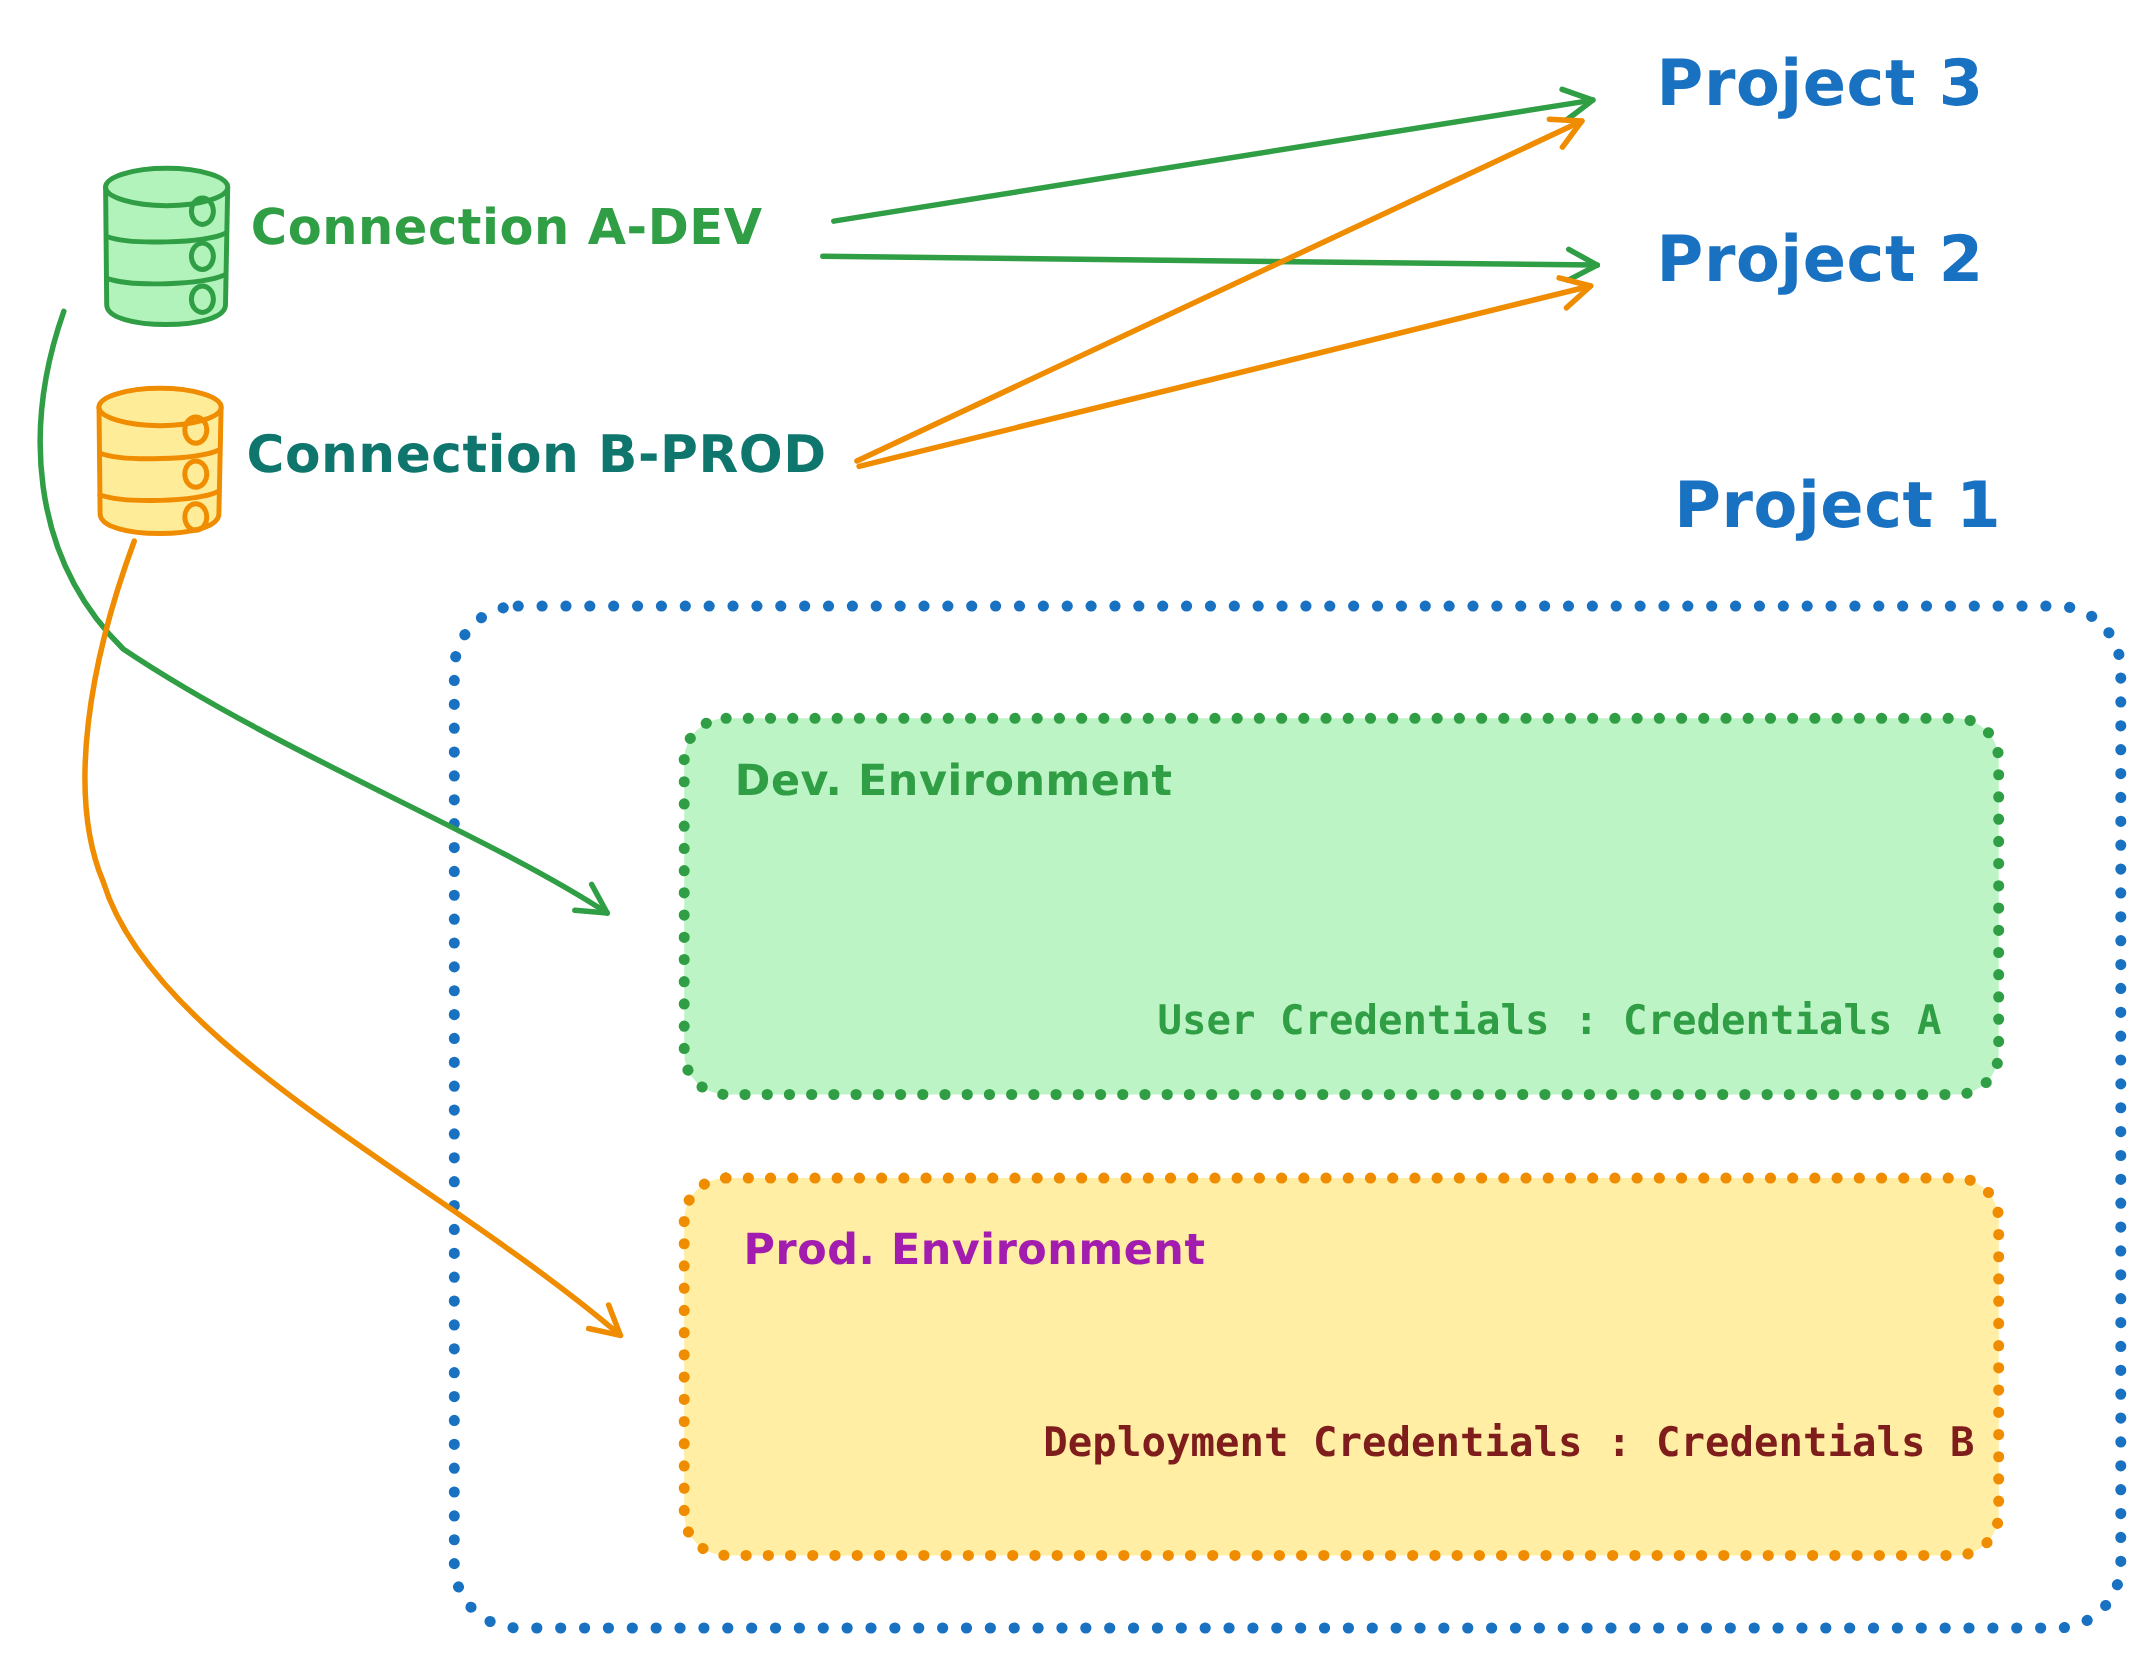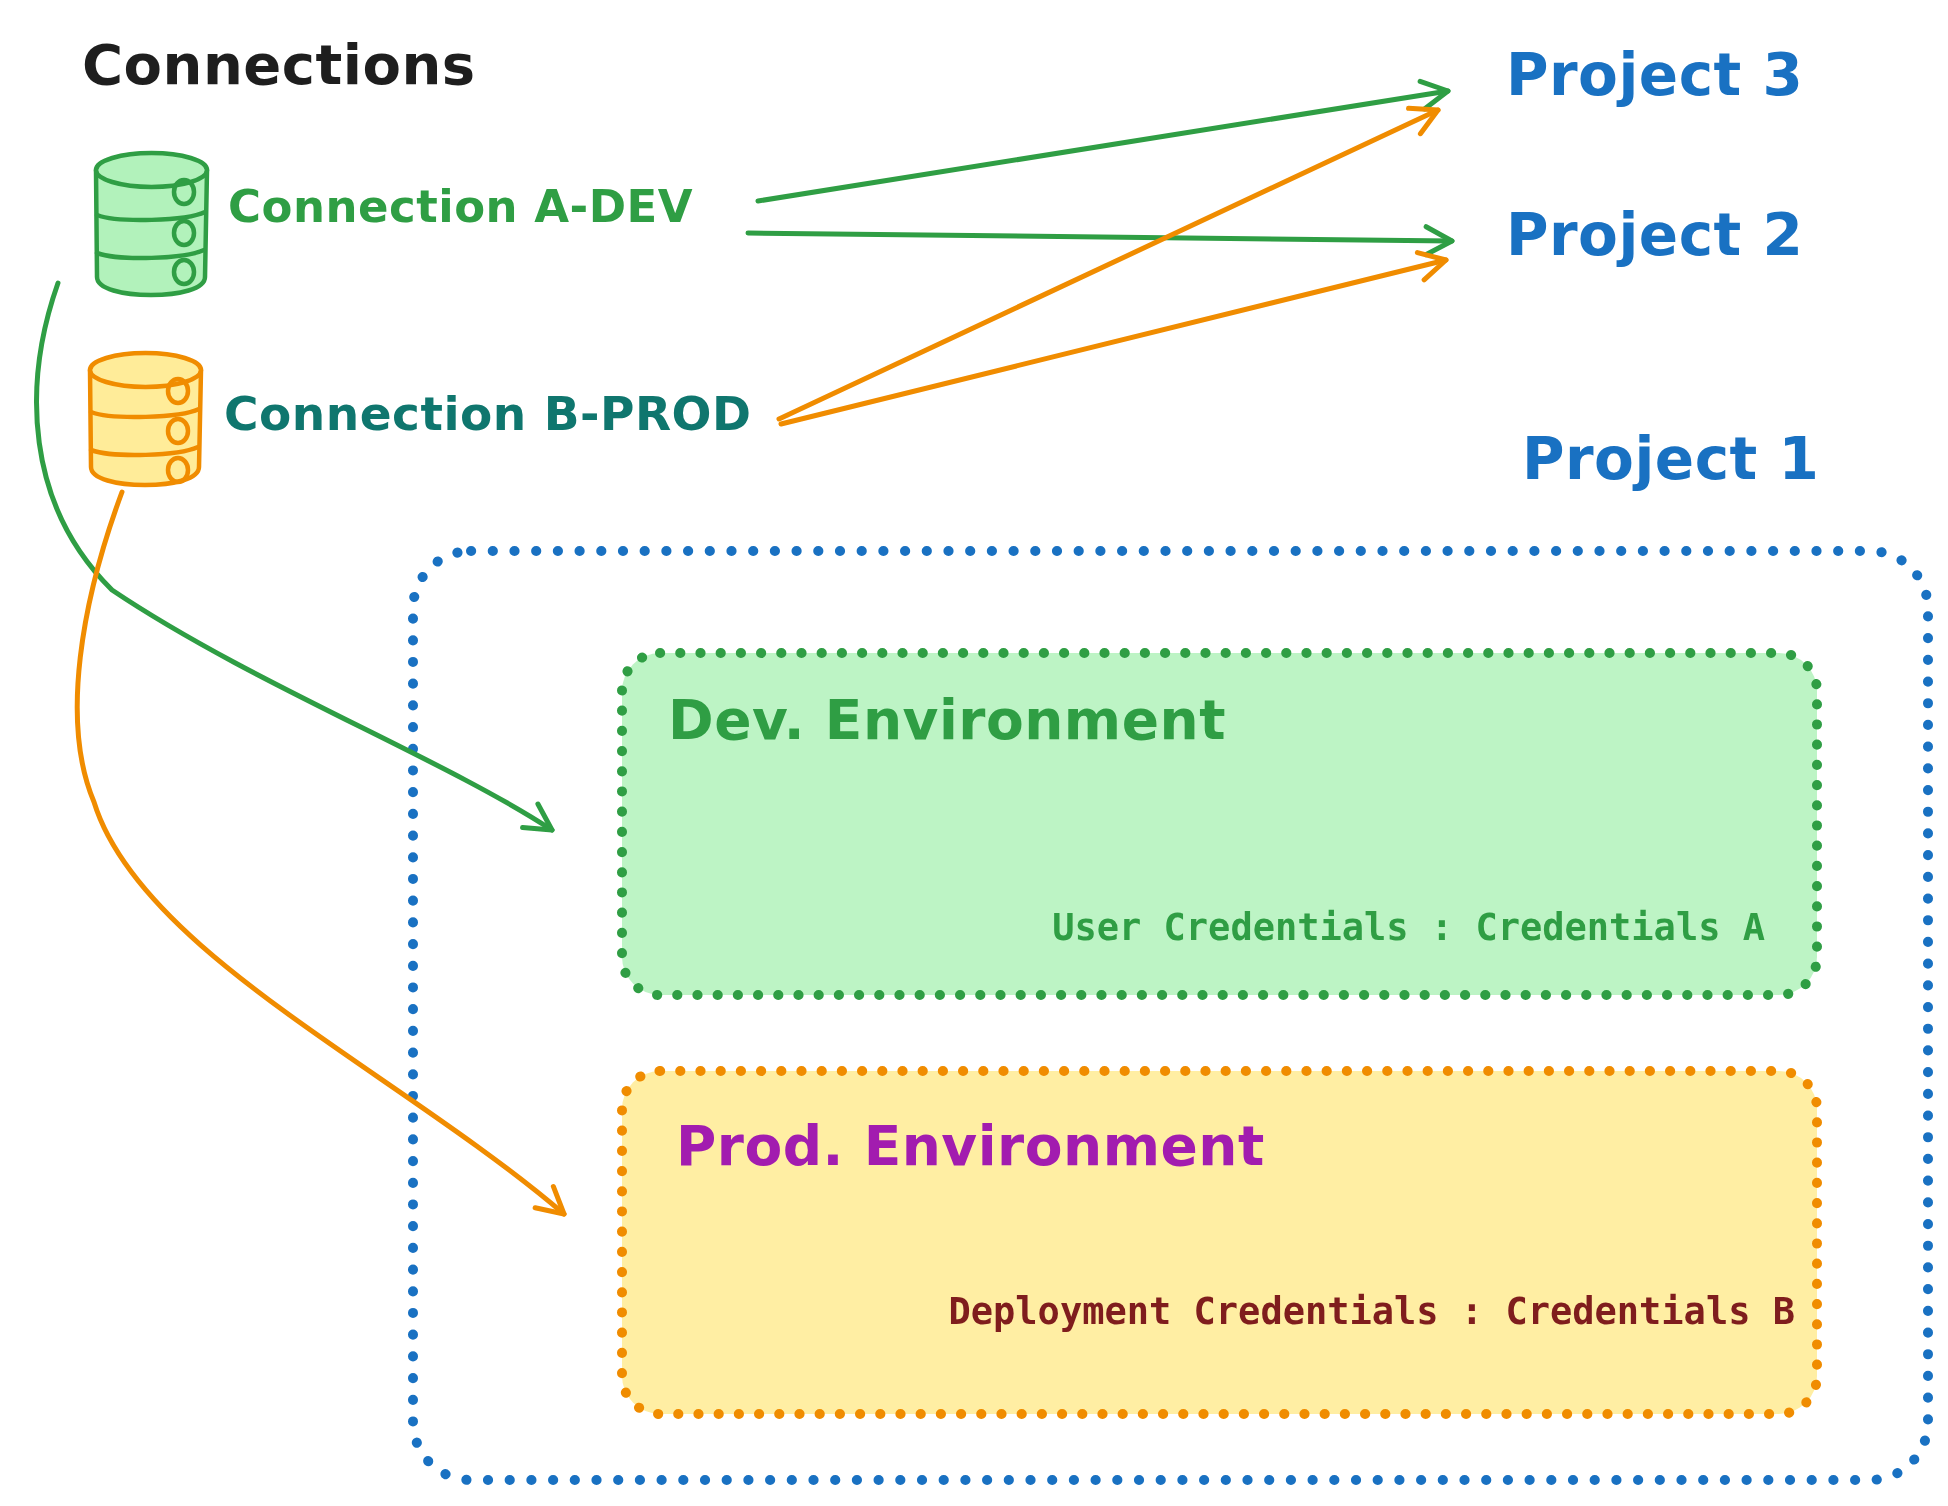--- a/index.html
+++ b/index.html
@@ -20,21 +20,21 @@
   }
   .hand{font-family:"DejaVu Sans", sans-serif;}
   .mono{font-family:"DejaVu Sans Mono", monospace;letter-spacing:0;}
   .title{left:82px;top:34px;font-size:56px;color:#1e1e1e;}
   .conn-a{left:228px;top:182px;font-size:45px;color:#2f9e44;}
   .conn-b{left:224px;top:388px;font-size:47px;color:#0f766e;}
   .project{color:#1971c2;font-size:58px;text-align:right;}
   .p3{left:1506px;top:44px;}
   .p2{left:1506px;top:204px;}
   .p1{left:1522px;top:428px;}
-  .env-title{font-size:55px;}
+  .env-title{font-size:39px;}
   .dev-title{left:668px;top:690px;color:#2f9e44;}
   .prod-title{left:676px;top:1116px;color:#a21caf;text-align:right;}
   .creds{font-size:37px;font-weight:bold;}
   .dev-creds{right:183px;top:908px;color:#2f9e44;}
   .prod-creds{right:153px;top:1292px;color:#7f1d1d;}
 </style>
 </head>
 <body>
 
 <div class="canvas">
@@ -79,21 +79,20 @@
       <path d="M90,370 L91,467 C91,479 117,485 145,485 C173,485 199,479 199,467 L201,370" fill="none"></path>
       <ellipse cx="145.5" cy="370" rx="55.5" ry="17" fill="#ffec99"></ellipse>
       <path d="M91,412 C112,420 180,418 199,409" fill="none"></path>
       <path d="M91,450 C114,458 178,456 198,447" fill="none"></path>
       <ellipse cx="178" cy="391" rx="10" ry="12" fill="none"></ellipse>
       <ellipse cx="178" cy="431" rx="10" ry="12" fill="none"></ellipse>
       <ellipse cx="178" cy="470" rx="10" ry="12" fill="none"></ellipse>
     </g>
   </svg>
 
-  <div class="label hand title">Connections</div>
 
   <div class="label hand conn-a">Connection A-DEV</div>
   <div class="label hand conn-b">Connection B-PROD</div>
 
   <div class="label hand project p3">Project 3</div>
   <div class="label hand project p2">Project 2</div>
   <div class="label hand project p1">Project 1</div>
 
   <div class="label hand env-title dev-title">Dev. Environment</div>
   <div class="label mono creds dev-creds">User Credentials : Credentials A</div>

